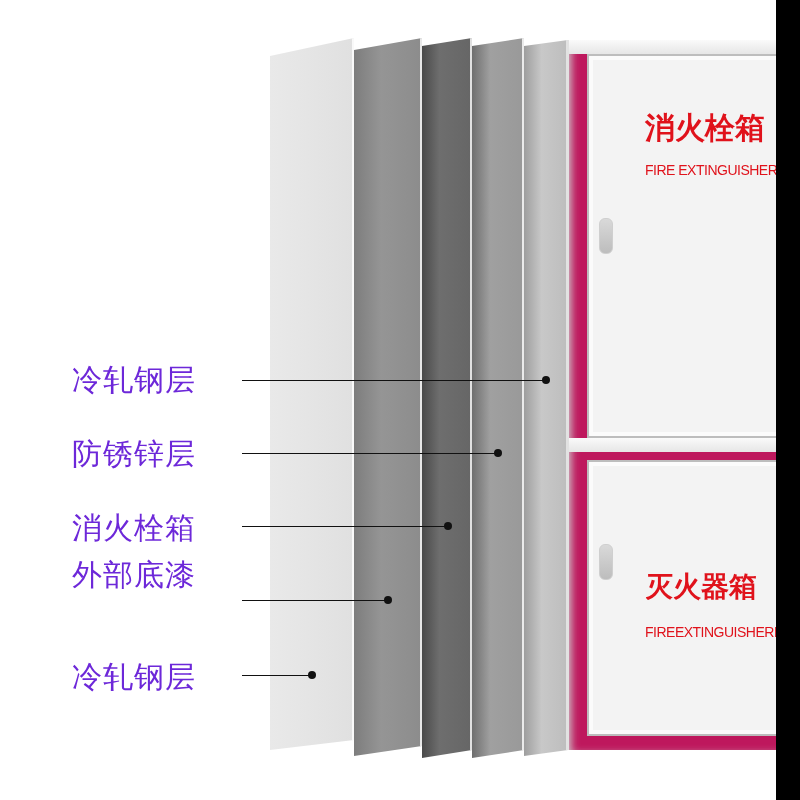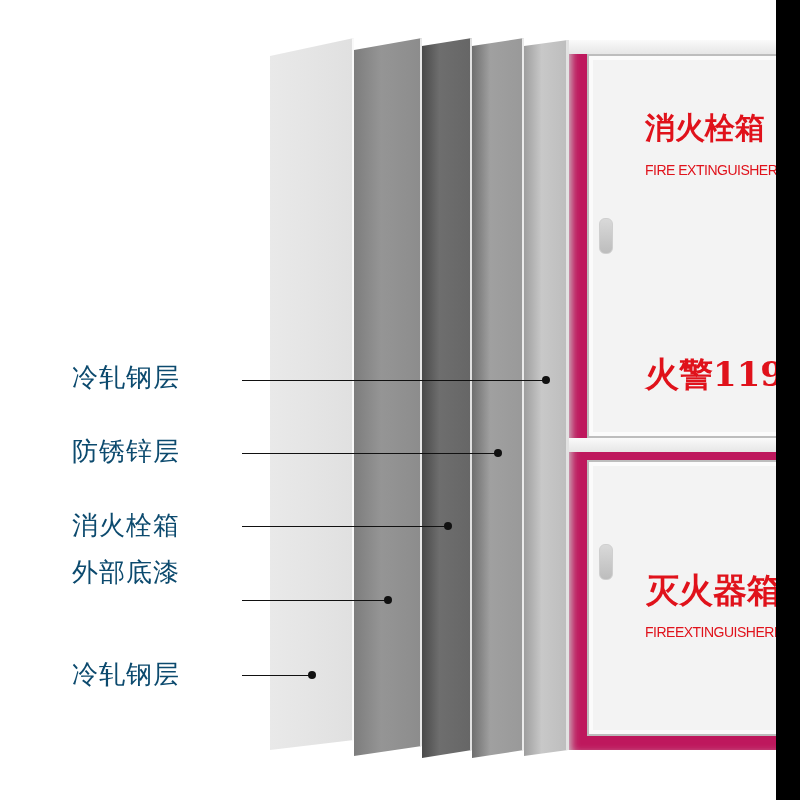--- a/index.html
+++ b/index.html
@@ -15,21 +15,21 @@
   .cabinet { position: absolute; left: 566px; top: 40px; width: 220px; height: 710px; background: #be185d; border-left: 3px solid #e2e2e2; box-shadow: inset 6px 0 8px -4px #cfcfcf; }
   .door { position: absolute; left: 18px; width: 220px; background: #f3f3f3; border: 2px solid #bdbdbd; border-right: none; box-shadow: inset 0 0 0 4px #fbfbfb; }
   .door.top { top: 14px; height: 380px; }
   .door.bottom { top: 420px; height: 272px; }
   .frame-rail { position: absolute; left: 0; width: 220px; height: 14px; background: linear-gradient(#fafafa, #e6e6e6); }
   .handle { position: absolute; left: 10px; width: 12px; height: 34px; border-radius: 6px; background: linear-gradient(#d9d9d9, #bdbdbd); border: 1px solid #cfcfcf; }
   .cn-title { position: absolute; left: 56px; color: #e0121b; font-family: "DejaVu Serif", serif; font-weight: bold; white-space: nowrap; }
   .en-sub { position: absolute; left: 56px; color: #e0121b; font-family: "Liberation Sans", sans-serif; font-size: 14px; white-space: nowrap; letter-spacing: -0.5px; }
 
   
-  .label { position: absolute; left: 72px; font-size: 26px; color: #0c4a6e; font-family: "DejaVu Sans", sans-serif; letter-spacing: 1px; white-space: nowrap; }
+  .label { position: absolute; left: 72px; font-size: 30px; color: #6d28d9; font-family: "DejaVu Sans", sans-serif; letter-spacing: 1px; white-space: nowrap; }
   .leader { position: absolute; left: 242px; height: 1px; background: #111; }
   .dot { position: absolute; width: 8px; height: 8px; border-radius: 50%; background: #111; }
 </style>
 </head>
 <body>
 
 <div class="stage">
 
   <div class="panel" style="left:270px;top:38px;width:84px;height:712px;--tl:18px;--br:10px;background:linear-gradient(90deg,#e9e9e9,#e0e0e0);">
     <div class="edge"></div>
@@ -45,26 +45,25 @@
   </div>
   <div class="panel" style="left:524px;top:40px;width:44px;height:716px;--tl:6px;--br:6px;background:linear-gradient(90deg,#9e9e9e,#c8c8c8 40%,#bdbdbd);">
   </div>
 
   <div class="cabinet">
     <div class="frame-rail" style="top:0;"></div>
     <div class="door top">
       <div class="handle" style="top:162px;"></div>
       <div class="cn-title" style="top:52px;font-size:30px;">消火栓箱</div>
       <div class="en-sub" style="top:106px;">FIRE EXTINGUISHER BOX</div>
-      <div class="cn-title" style="top:296px;font-size:34px;">火警119</div>
     </div>
     <div class="frame-rail" style="top:398px;"></div>
     <div class="door bottom">
       <div class="handle" style="top:82px;"></div>
-      <div class="cn-title" style="top:106px;font-size:34px;font-family:Liberation Serif, serif;">灭火器箱</div>
+      <div class="cn-title" style="top:106px;font-size:28px;font-family:Liberation Serif, serif;">灭火器箱</div>
       <div class="en-sub" style="top:162px;">FIREEXTINGUISHERBOX</div>
     </div>
   </div>
 
   <div class="black-band"></div>
 
   <div class="label" style="top:360px;">冷轧钢层</div>
   <div class="leader" style="top:380px;width:304px;"></div>
   <div class="dot" style="left:542px;top:376px;"></div>
 

